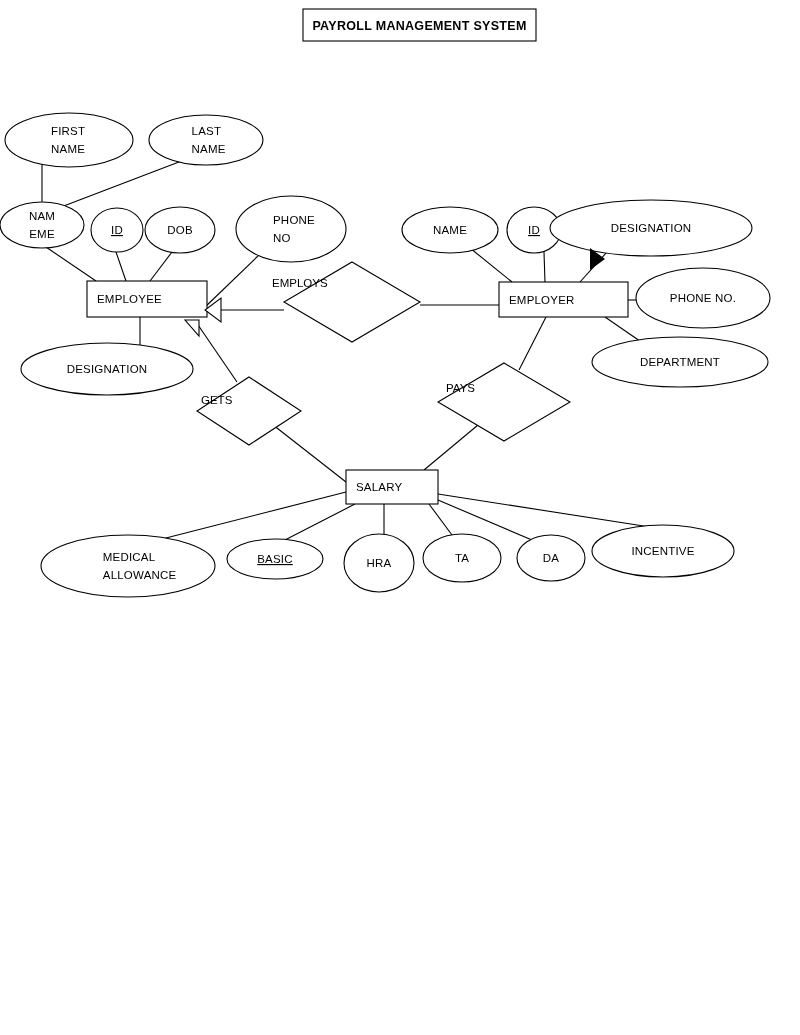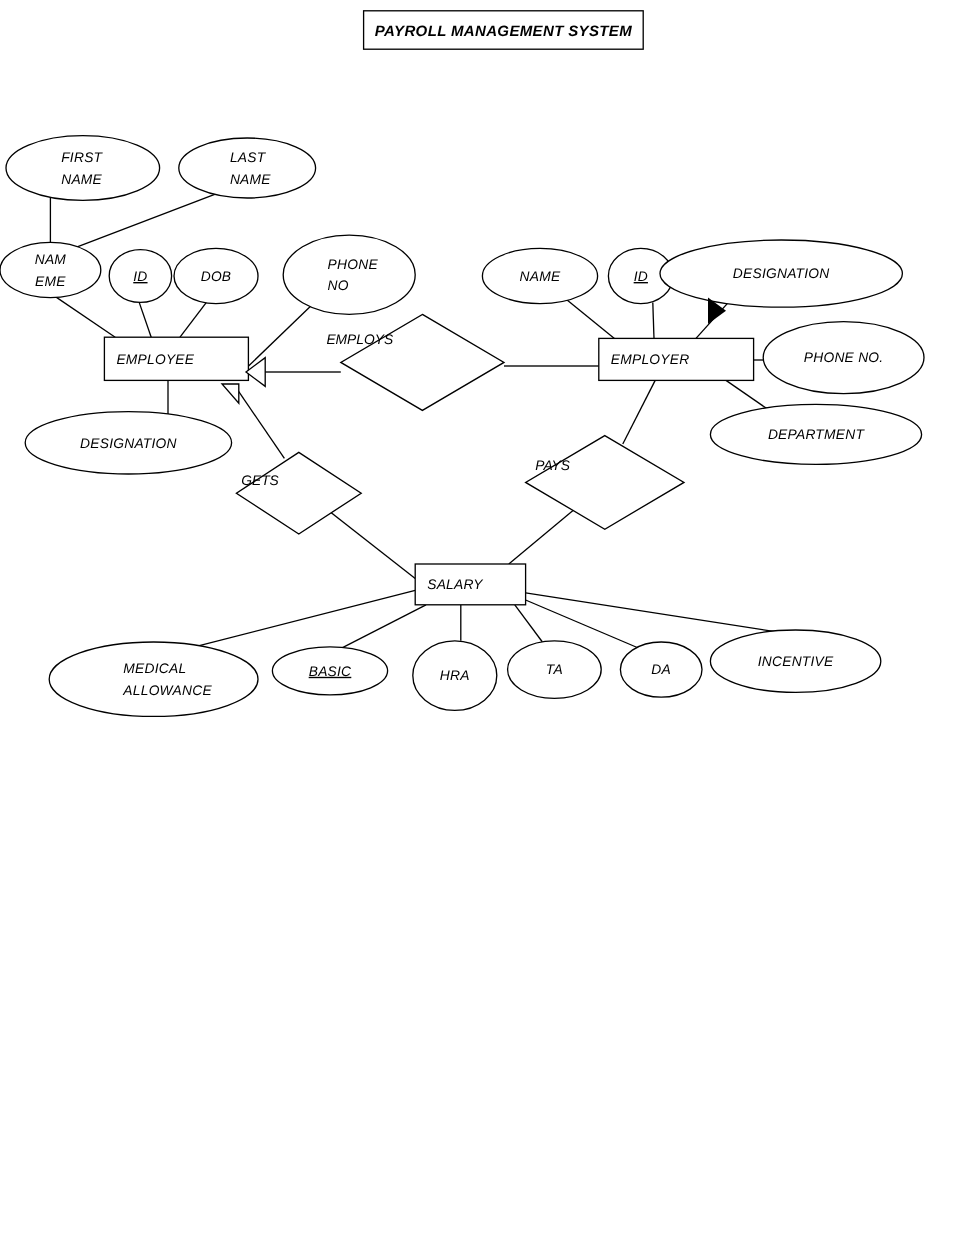--- a/index.html
+++ b/index.html
@@ -12,21 +12,20 @@
     height: 1035px;
     font-family: "Liberation Sans", sans-serif;
     overflow: hidden;
     position: relative;
   }
   #diagram-root {
     position: absolute;
     top: 0; left: 0;
     width: 800px;
     height: 1035px;
-    font-style: italic;
   }
   svg { display: block; }
   .shape-stroke {
     fill: #ffffff;
     stroke: #000000;
     stroke-width: 1.1;
   }
   .connector {
     stroke: #000000;
     stroke-width: 1.1;

